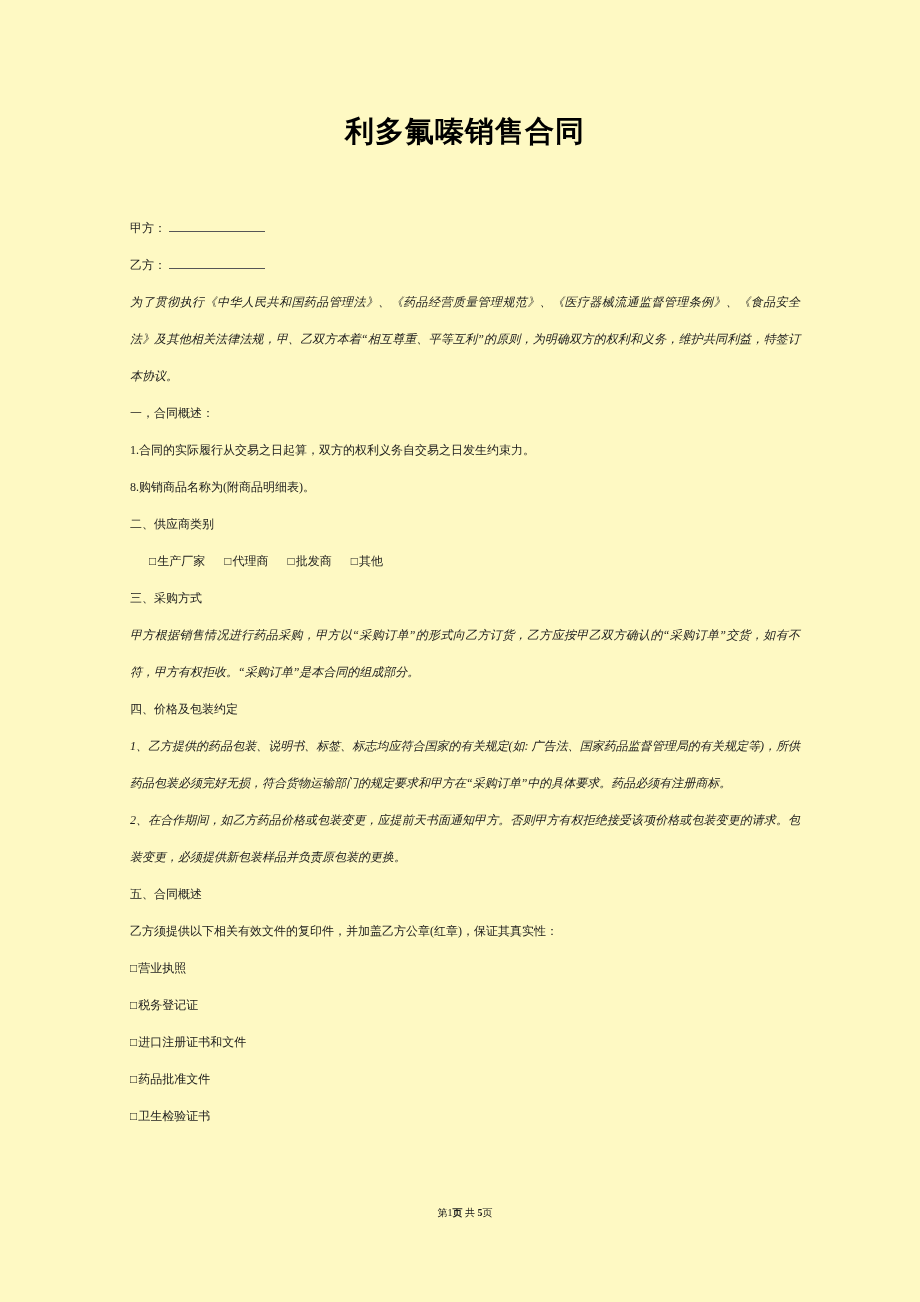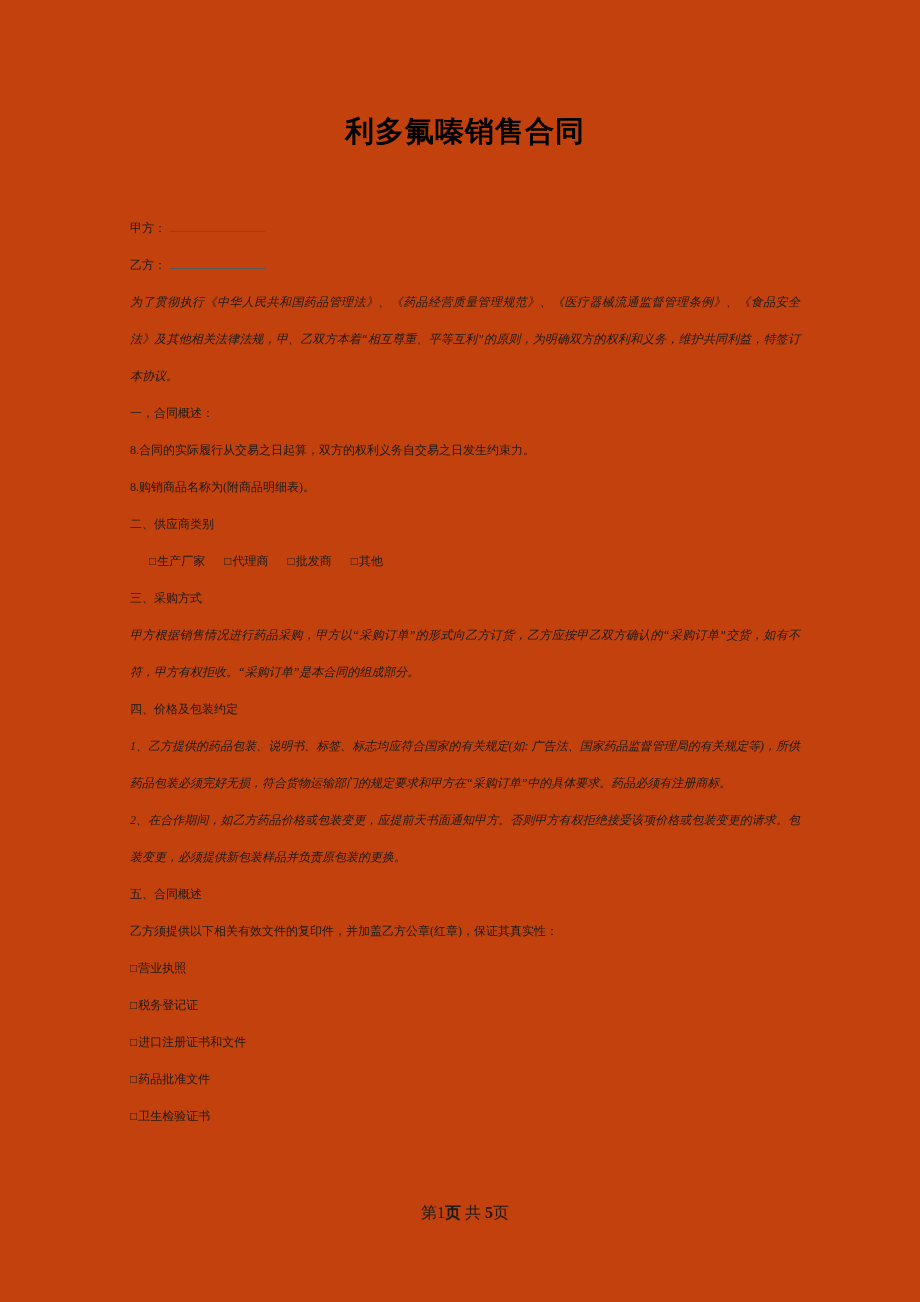--- a/index.html
+++ b/index.html
@@ -1,20 +1,20 @@
 <!DOCTYPE html>
 <html><head>
 <meta charset="utf-8">
 <style>
   html, body { margin: 0; padding: 0; background: #ffffff; }
   .page {
     position: relative;
     width: 920px;
     height: 1302px;
-    background: #c2410c;
+    background: #fef9c3;
     font-family: "Liberation Serif", "DejaVu Serif", serif;
     color: #1b1b1b;
     overflow: hidden;
   }
   .content {
     padding: 110px 120px 0 130px; 
   }
   .doc-title {
     margin: 0;
     font-size: 29px;
@@ -41,21 +41,21 @@
     margin-left: 3px;
   }
   .cbox { margin-right: 1px; }
   .opt { white-space: nowrap; margin-left: 19px; }
   .footer {
     position: absolute;
     left: 130px;
     top: 1201px;
     width: 670px;
     text-align: center;
-    font-size: 16px;
+    font-size: 10px;
     line-height: 24px;
     color: #1b1b1b;
   }
   .footer .b { font-weight: bold; }
 </style>
 </head>
 <body>
 
 <div class="page">
   <div class="content">
@@ -64,21 +64,21 @@
 
     <div class="body">
 
       <p class="line"><span>甲方：</span><span class="blank"></span></p>
 
       <p class="line"><span>乙方：</span><span class="blank"></span></p>
 
       <p class="just">为了贯彻执行《中华人民共和国药品管理法》、《药品经营质量管理规范》、《医疗器械流通监督管理条例》、《食品安全法》及其他相关法律法规，甲、乙双方本着“相互尊重、平等互利”的原则，为明确双方的权利和义务，维护共同利益，特签订本协议。</p>
 
       <p>一，合同概述：</p>
-      <p>8.合同的实际履行从交易之日起算，双方的权利义务自交易之日发生约束力。</p>
+      <p>1.合同的实际履行从交易之日起算，双方的权利义务自交易之日发生约束力。</p>
       <p>8.购销商品名称为(附商品明细表)。</p>
 
       <p>二、供应商类别</p>
       <p><span class="opt"><span class="cbox">□</span><span>生产厂家</span></span><span class="opt"><span class="cbox">□</span><span>代理商</span></span><span class="opt"><span class="cbox">□</span><span>批发商</span></span><span class="opt"><span class="cbox">□</span><span>其他</span></span></p>
 
       <p>三、采购方式</p>
       <p class="just">甲方根据销售情况进行药品采购，甲方以“采购订单”的形式向乙方订货，乙方应按甲乙双方确认的“采购订单”交货，如有不符，甲方有权拒收。“采购订单”是本合同的组成部分。</p>
 
       <p>四、价格及包装约定</p>
       <p class="just">1、乙方提供的药品包装、说明书、标签、标志均应符合国家的有关规定(如: 广告法、国家药品监督管理局的有关规定等)，所供药品包装必须完好无损，符合货物运输部门的规定要求和甲方在“采购订单”中的具体要求。药品必须有注册商标。</p>

